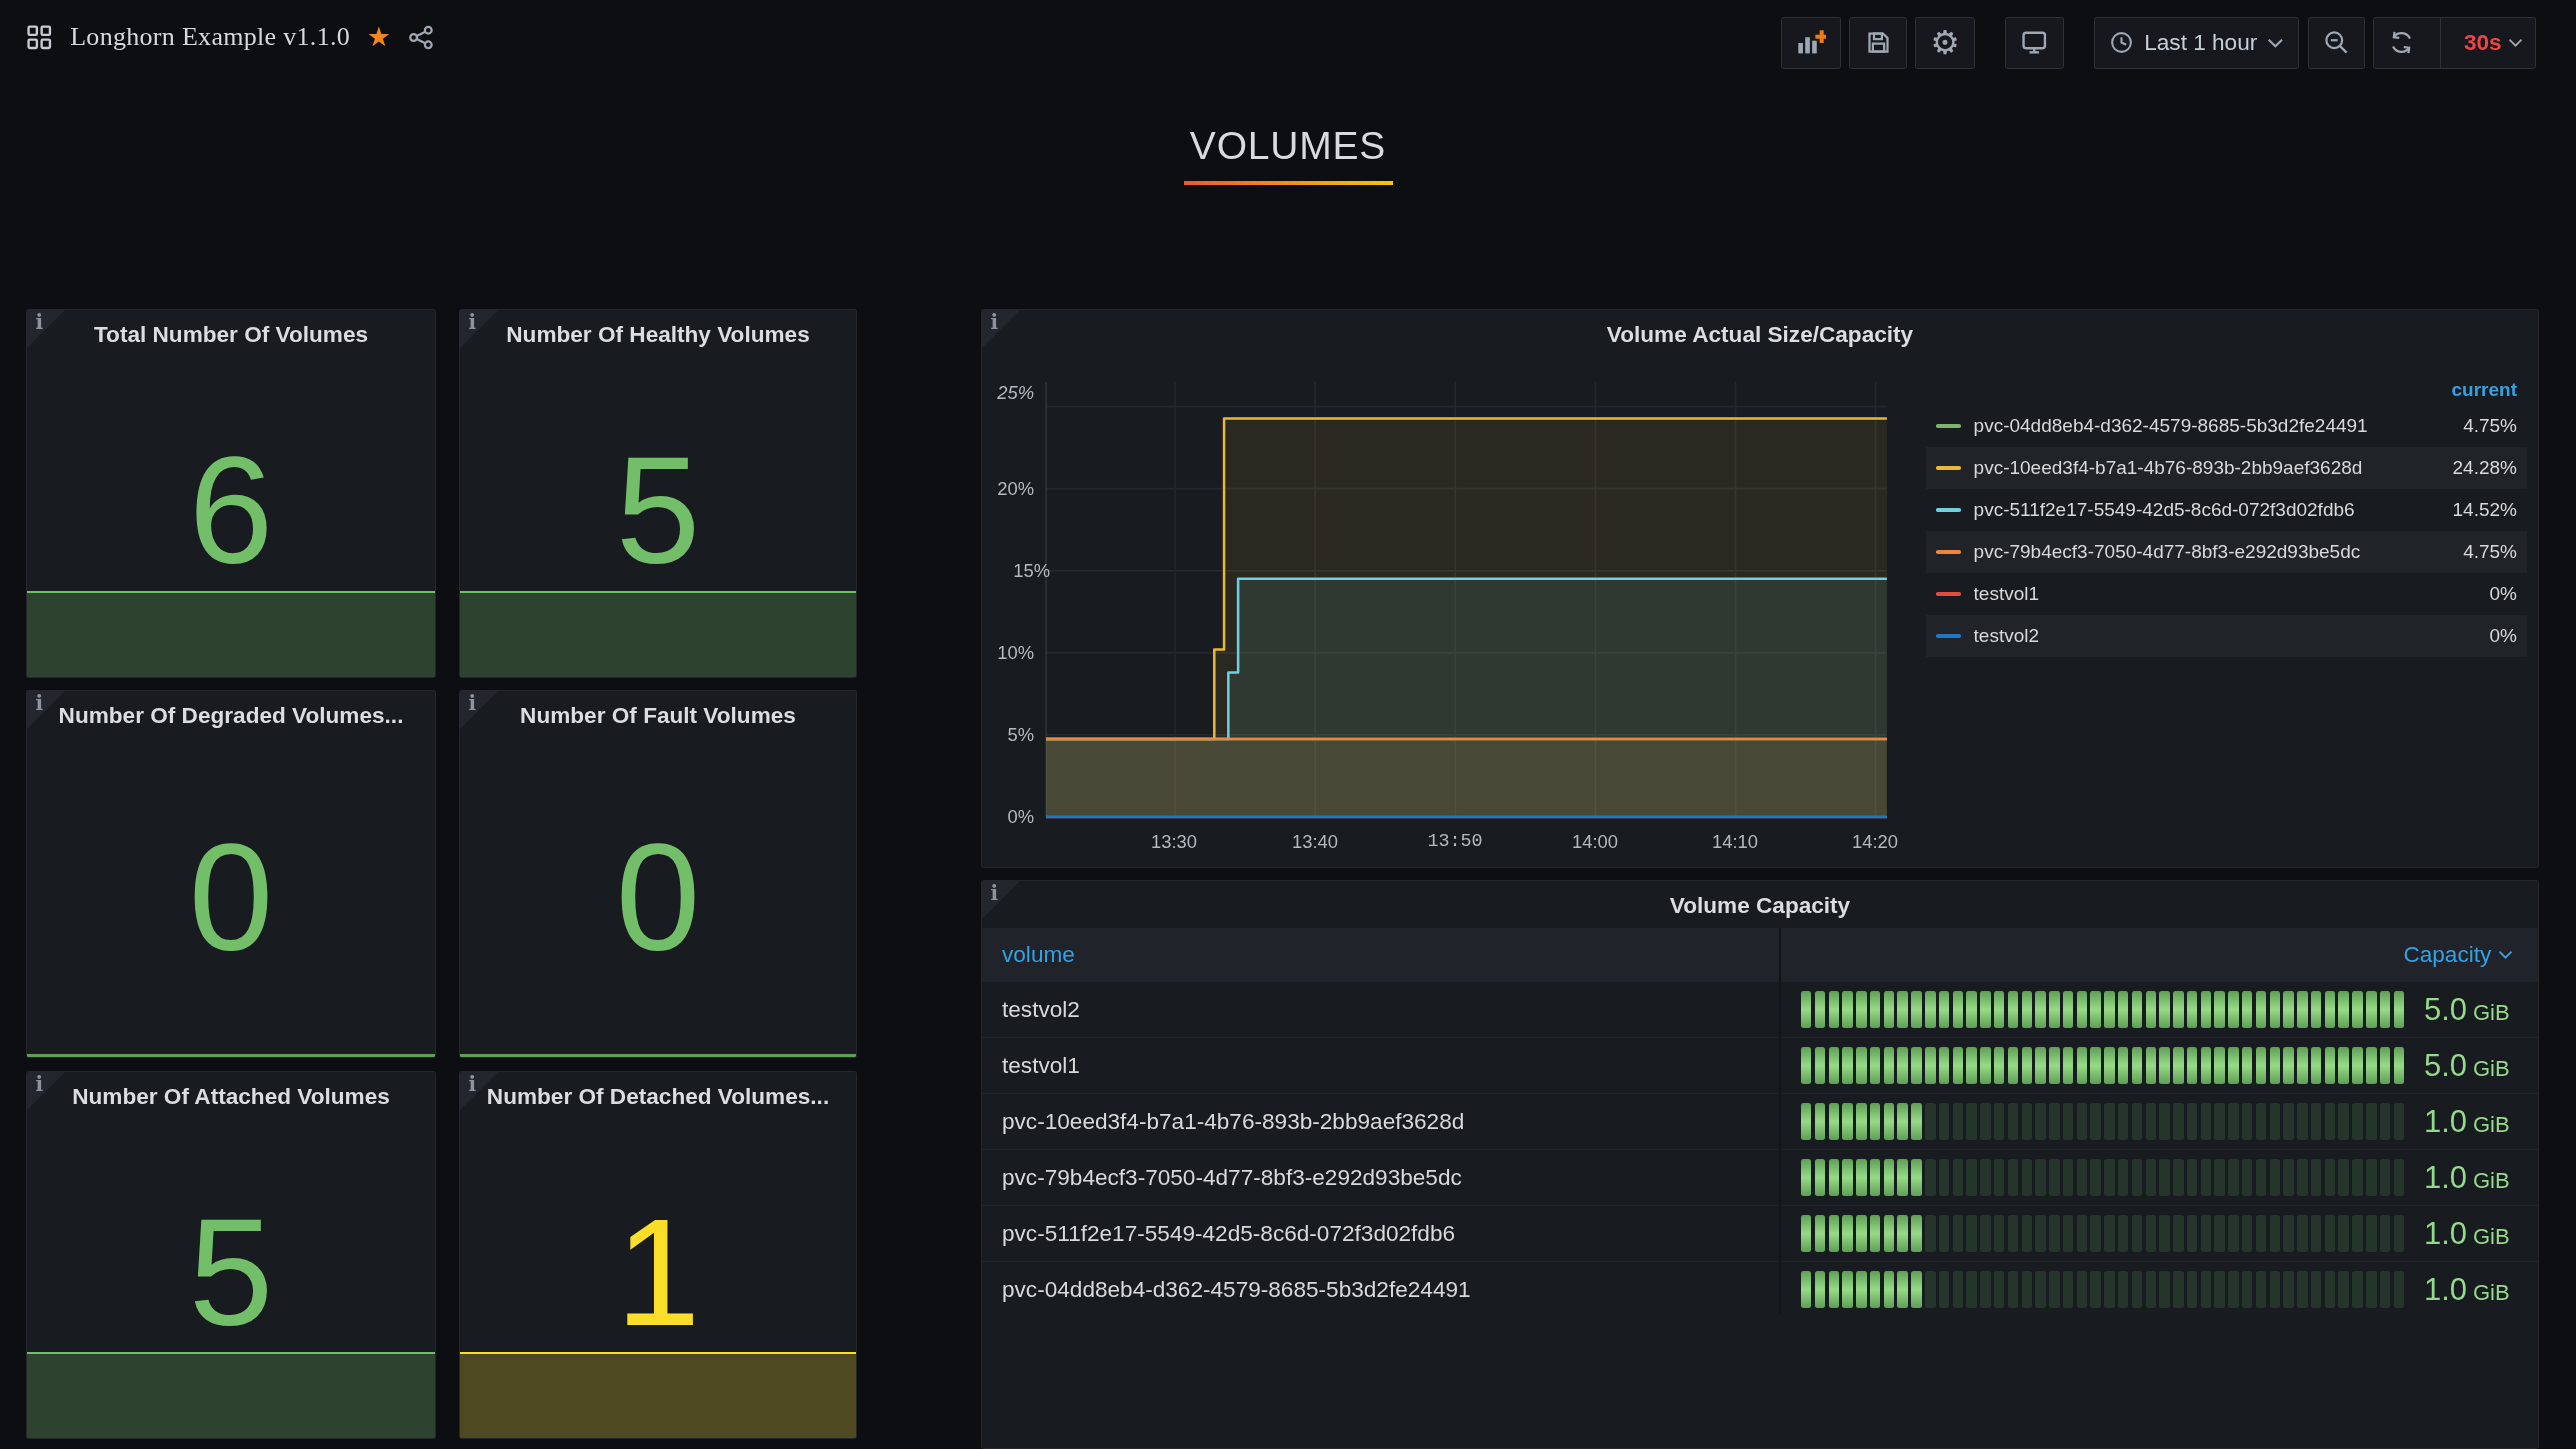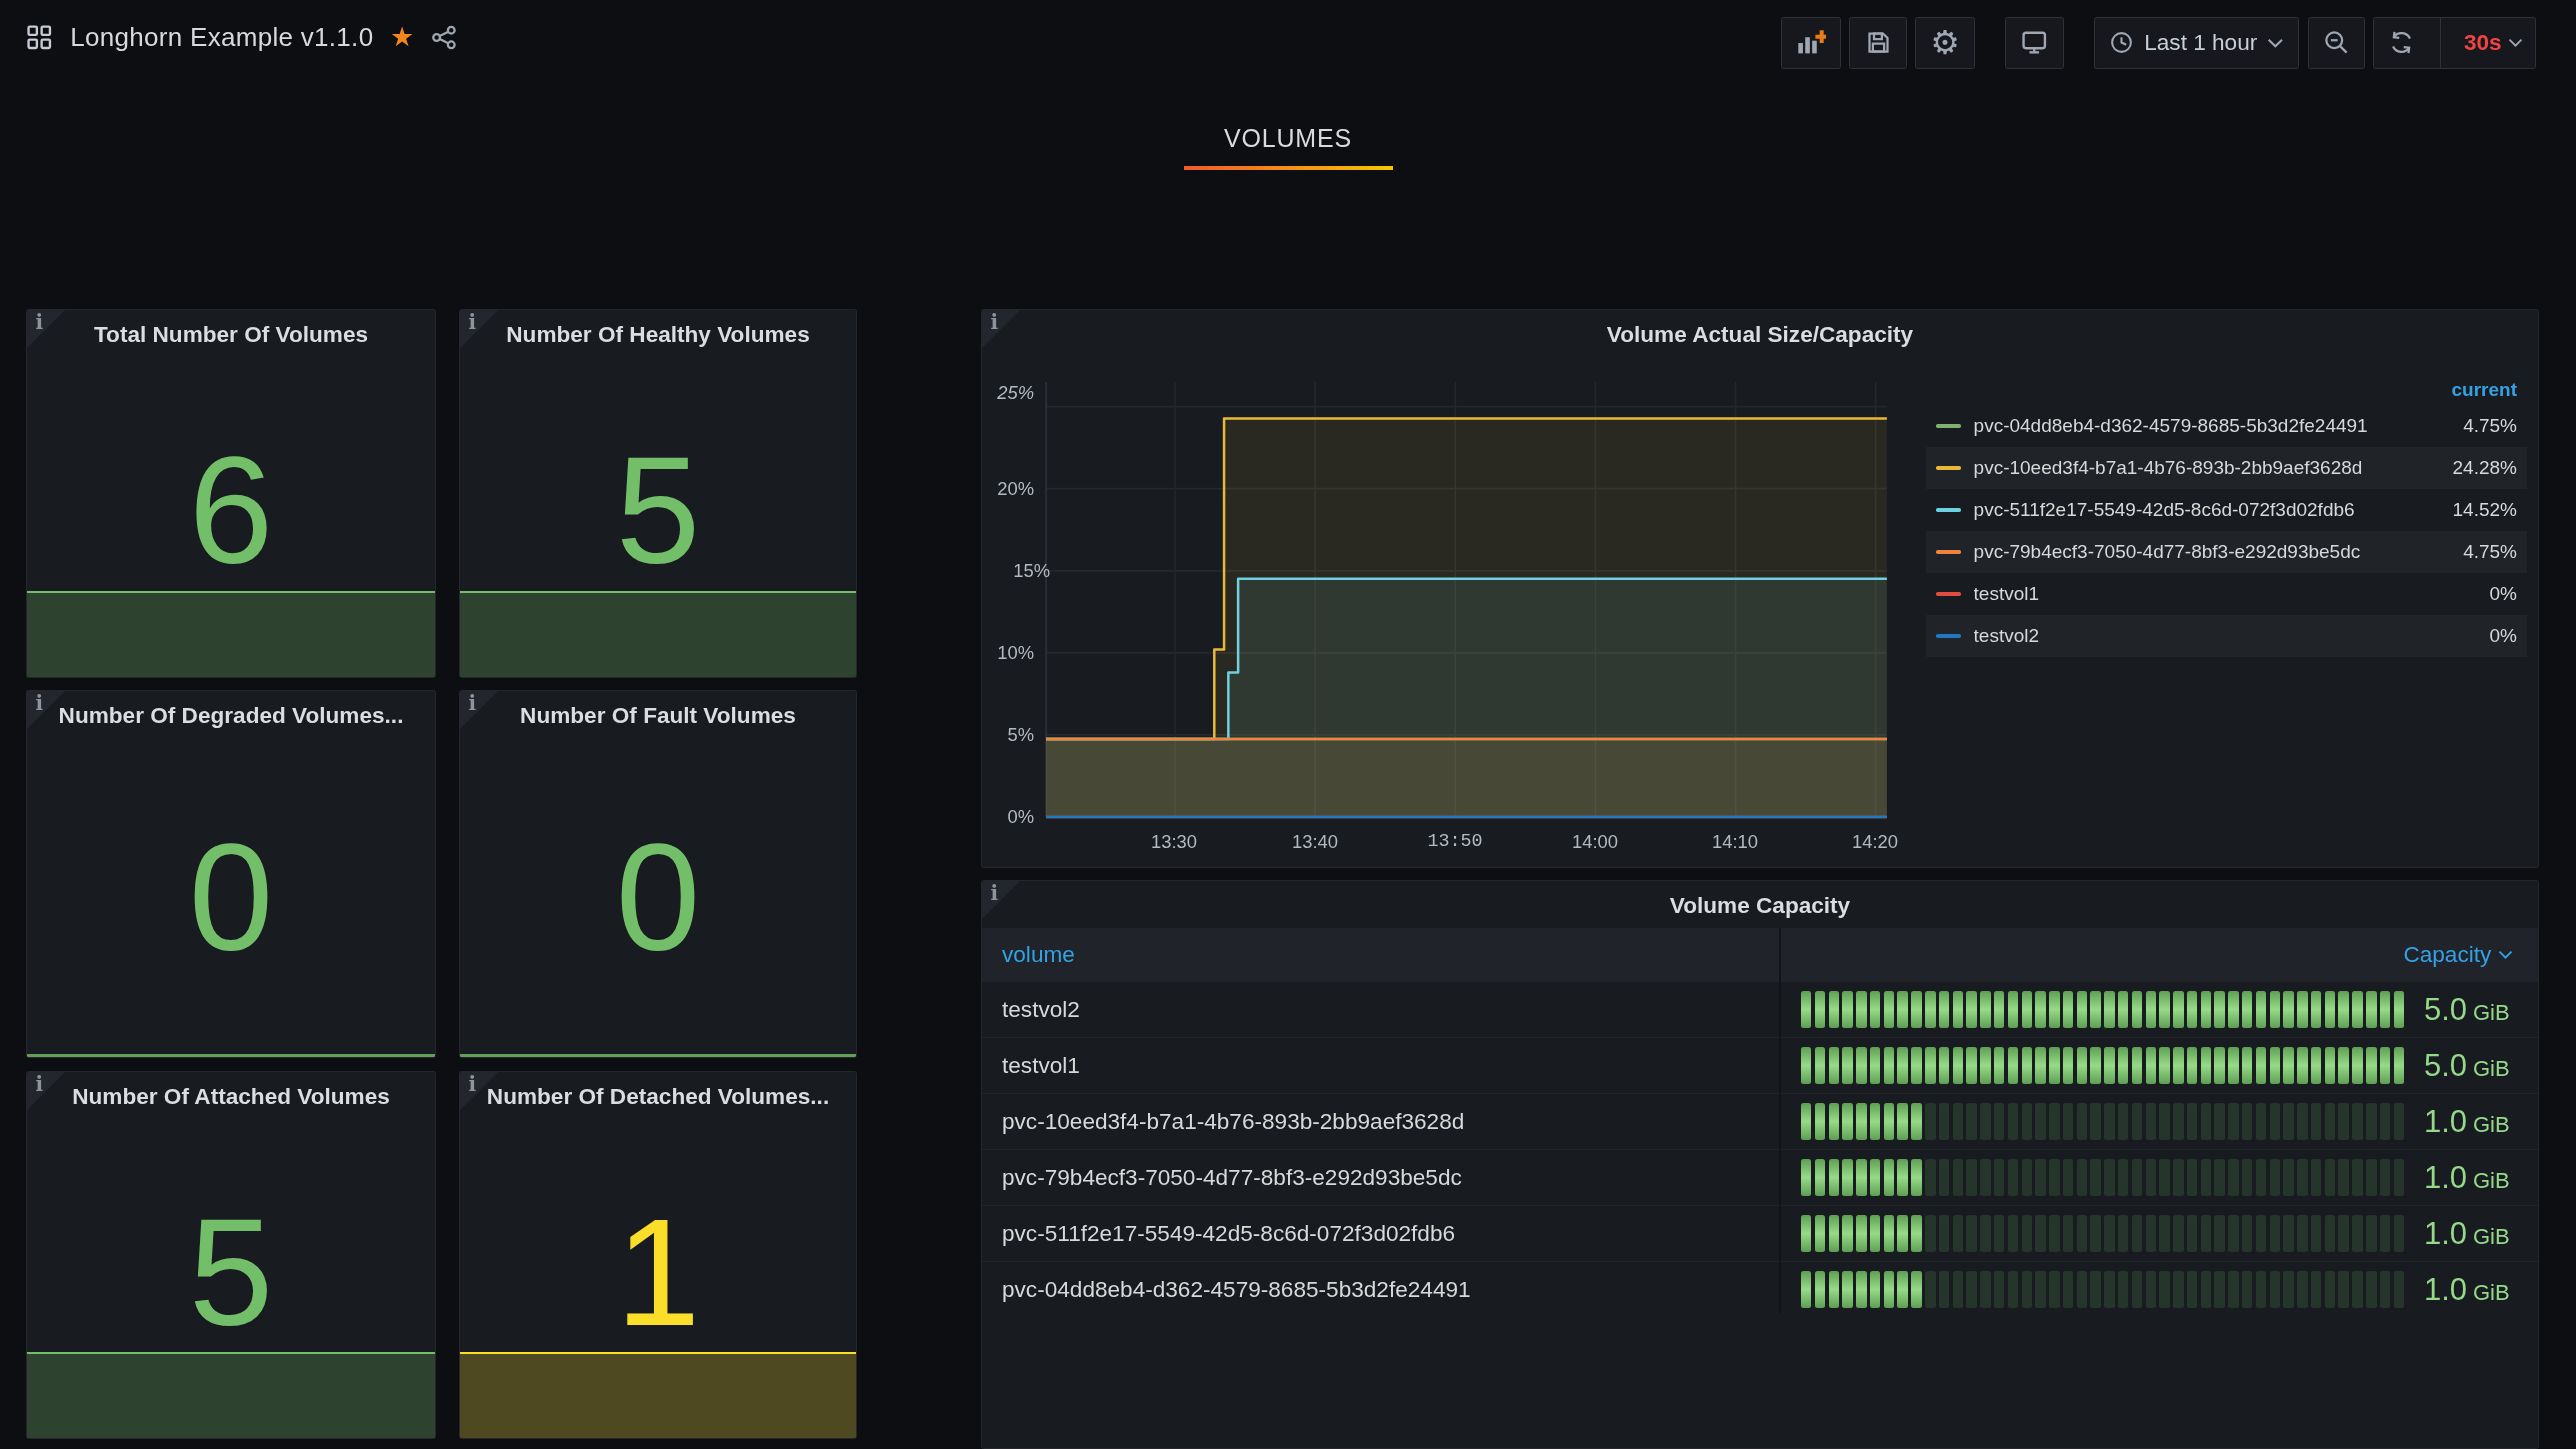--- a/index.html
+++ b/index.html
@@ -3,33 +3,33 @@
 <meta charset="utf-8">
 <style>
   html,body{margin:0;padding:0;}
   body{
     width:2576px;height:1450px;position:relative;overflow:hidden;
     background:#0d0e12;color:#d8d9da;
     font-family:"Liberation Sans","DejaVu Sans",sans-serif;
     -webkit-font-smoothing:antialiased;
   }
   
-  .app-header{position:absolute;left:25px;top:22px;display:flex;align-items:center;gap:16.7px;}
+  .app-header{position:absolute;left:25px;top:22px;display:flex;align-items:center;gap:16.7px;font-family:Liberation Serif, serif;}
   .app-title{font-size:26px;font-weight:500;color:#d8d9da;letter-spacing:0.3px;}
   .star-ico{font-size:27px;color:#f0861c;line-height:1;}
   .toolbar{position:absolute;right:40px;top:16.7px;display:flex;align-items:center;}
   .tb-btn{height:52px;display:flex;align-items:center;gap:10px;padding:0 14.2px;
     background:#16181d;border:0.8px solid #2e3136;border-radius:2.5px;color:#9fa7b3;box-sizing:border-box;}
   .tb-gap-s{width:8.4px;} .tb-gap-l{width:30px;}
   .tb-text{font-size:22.6px;color:#c7d0d9;}
   .tb-orange{font-size:22.6px;font-weight:700;color:#ef4444;}
   .tb-divider{width:0.8px;height:50px;background:#2e3136;margin:0 1.7px;}
   
   .section-head{position:absolute;left:0;top:124px;width:100%;text-align:center;}
-  .section-head .txt{font-size:25px;font-weight:500;color:#d9dadc;letter-spacing:0.8px;}
+  .section-head .txt{font-size:39px;font-weight:500;color:#d9dadc;letter-spacing:0.8px;}
   .section-underline{width:209px;height:3.3px;margin:13.4px auto 0;
     background:linear-gradient(90deg,#f1592a,#f7c602);}
   
   .panel{position:absolute;background:#181b1f;border:0.8px solid #25272d;border-radius:2.5px;
     box-sizing:border-box;overflow:hidden;}
   .panel-title{position:absolute;top:11.7px;left:0;right:0;text-align:center;
     font-size:22.6px;font-weight:600;color:#dcdde0;z-index:3;}
   .info-corner{position:absolute;top:0;left:0;width:0;height:0;z-index:4;
     border-top:38px solid #23262c;border-right:38px solid transparent;}
   .info-corner .ig{position:absolute;top:-38px;left:8.4px;

